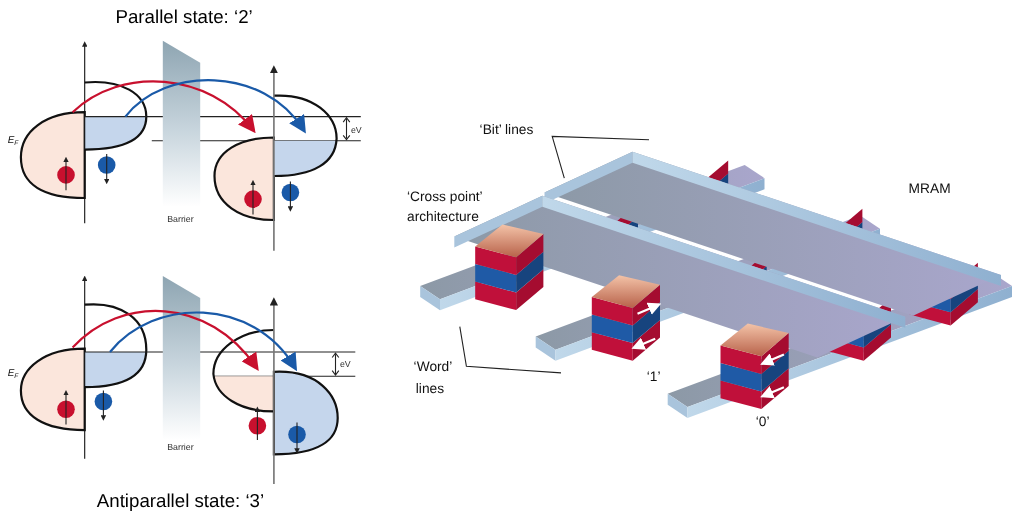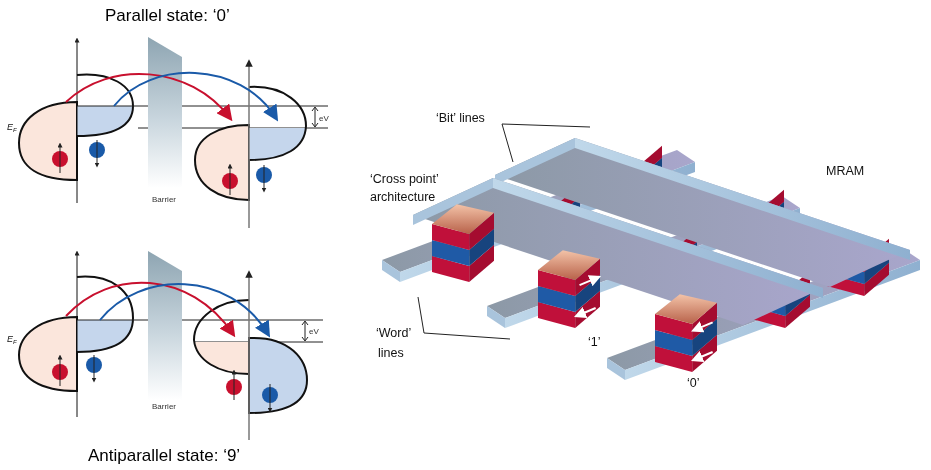--- a/index.html
+++ b/index.html
@@ -8,22 +8,22 @@
     #title-parallel { left: 105px; top: 6px; }
     #title-antiparallel { left: 88px; top: 446px; }
     svg { position: absolute; left: 0; top: 0; }
     .lbl { font-family: "Liberation Sans", sans-serif; fill: #111; }
     .small { font-size: 8px; fill: #333; }
     .mlbl { font-size: 12.5px; fill: #111; }
   </style>
 </head>
 <body>
 
-<div class="title" id="title-parallel">Parallel state: ‘0’</div>
-<div class="title" id="title-antiparallel">Antiparallel state: ‘9’</div>
+<div class="title" id="title-parallel">Parallel state: ‘2’</div>
+<div class="title" id="title-antiparallel">Antiparallel state: ‘3’</div>
 
 <svg width="931" height="470" viewBox="0 0 931 470">
   <defs>
     <linearGradient id="barrierGrad" x1="0" y1="0" x2="0" y2="1">
       <stop offset="0" stop-color="#8ea5b2"></stop>
       <stop offset="0.55" stop-color="#c9d6de"></stop>
       <stop offset="1" stop-color="#ffffff"></stop>
     </linearGradient>
     <linearGradient id="cubeTop" x1="0" y1="0" x2="0" y2="1">
       <stop offset="0" stop-color="#f3c3a8"></stop>

